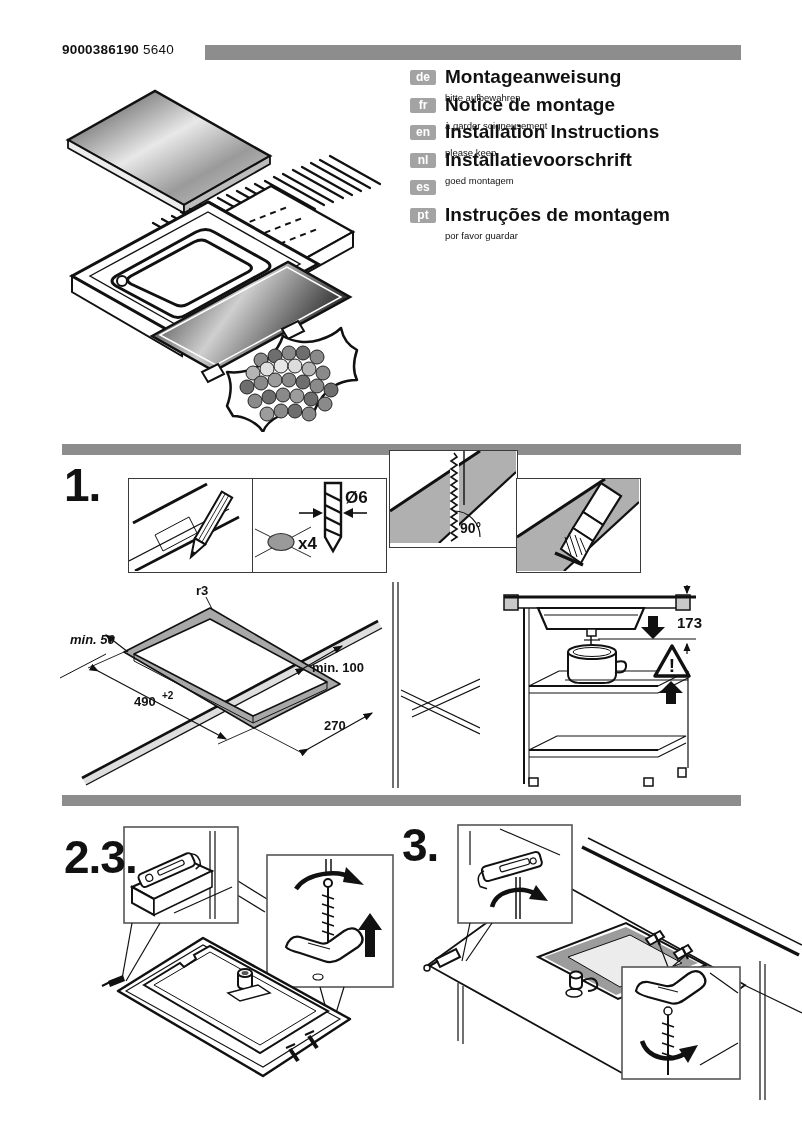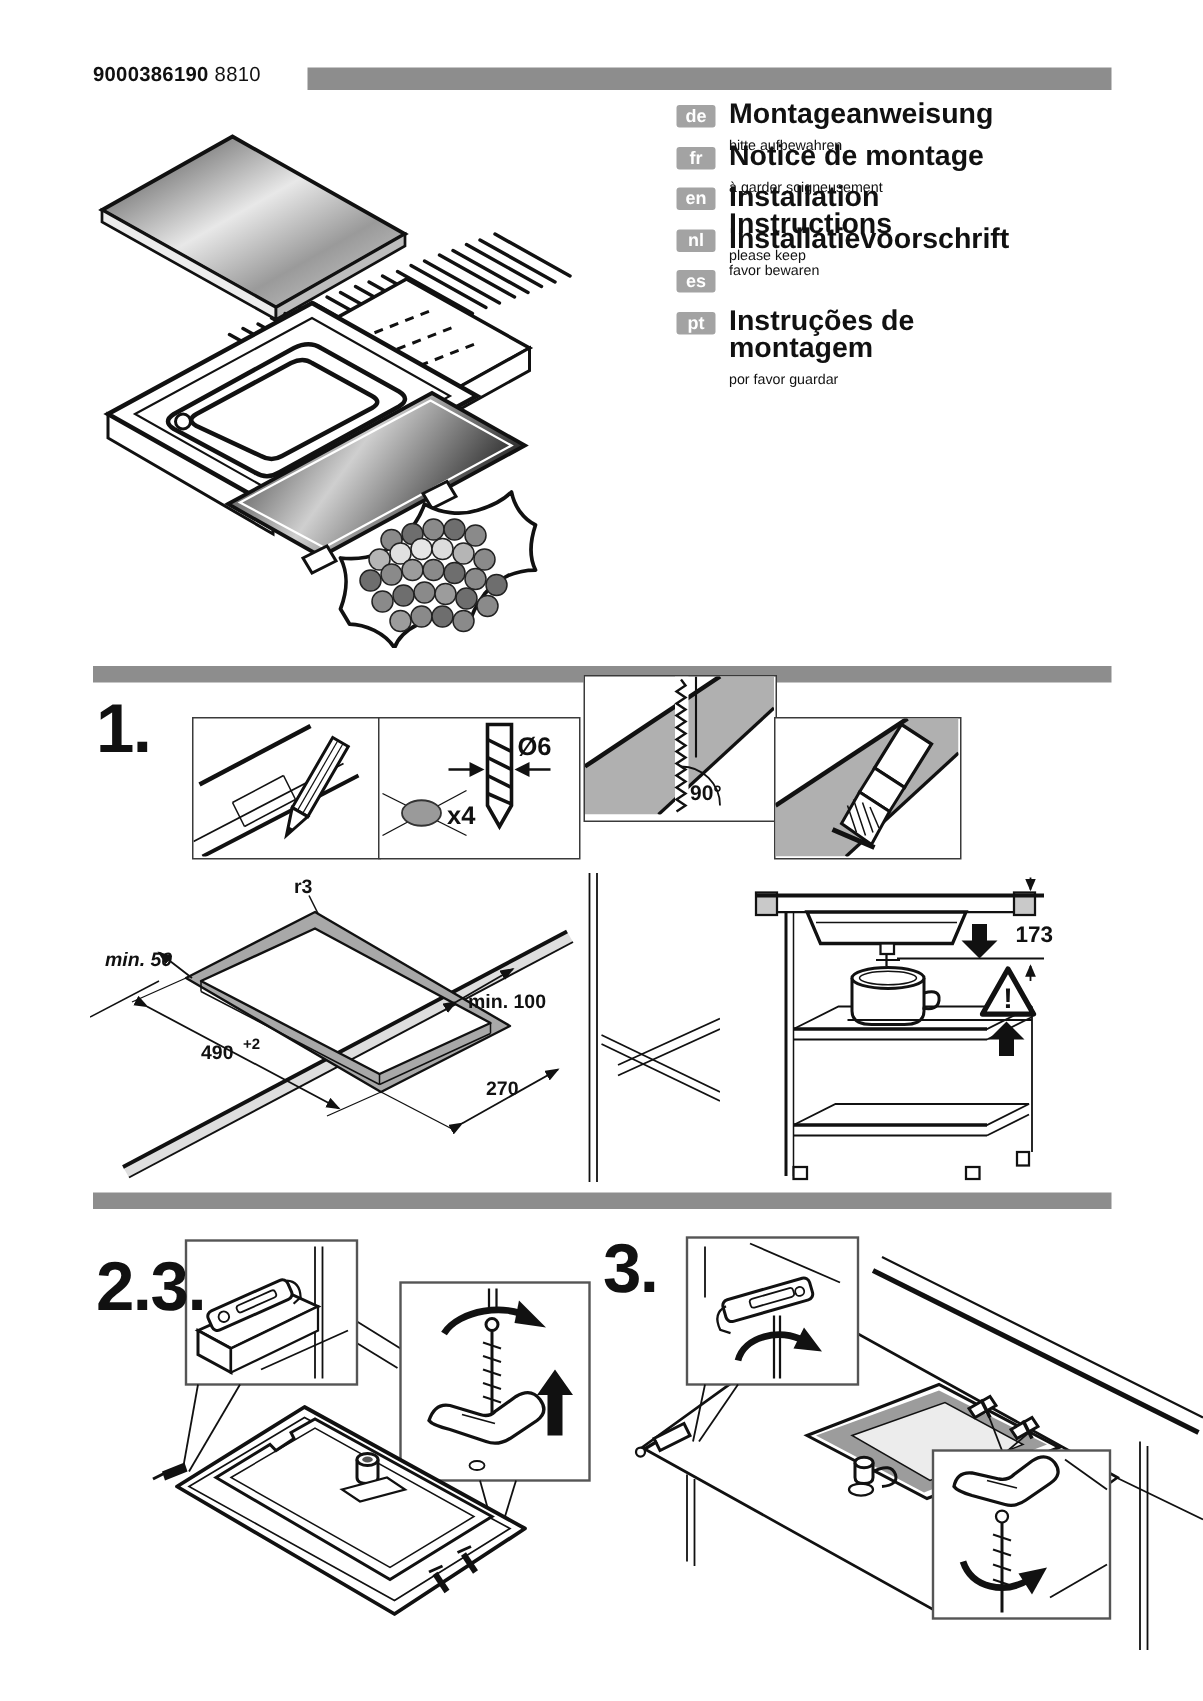--- a/index.html
+++ b/index.html
@@ -6,42 +6,42 @@
   .page{position:relative;width:802px;height:1134px;background:#ffffff;overflow:hidden;
         font-family:"Liberation Sans",sans-serif;color:#111;}
   .abs{position:absolute;}
   .doc-id{left:62px;top:42px;font-size:13.5px;letter-spacing:.2px;}
   .doc-id b{font-weight:bold;}
   .bar{background:#8d8d8d;}
   .top-bar{left:205px;top:45px;width:536px;height:15px;}
   .rule-1{left:62px;top:444px;width:679px;height:11px;}
   .rule-2{left:62px;top:795px;width:679px;height:11px;}
   .lang-list{left:410px;top:69px;width:280px;list-style:none;margin:0;padding:0;}
-  .lang-row{display:flex;align-items:flex-start;height:27.6px;margin-left:41px;}
+  .lang-row{display:flex;align-items:flex-start;height:27.6px;}
   .lang-code{flex:0 0 26px;height:15px;margin-top:1px;background:#a3a3a3;color:#fff;
              font-weight:bold;font-size:12px;line-height:15px;text-align:center;border-radius:2px;}
   .lang-text{margin-left:9px;}
   .lang-title{font-size:19px;font-weight:bold;line-height:14px;}
   .lang-note{font-size:9.5px;line-height:12px;}
   .step-num{font-weight:bold;font-size:46px;line-height:1;letter-spacing:-1px;}
   .panel{border:1.6px solid #3a3a3a;box-sizing:border-box;background:#fff;}
   svg{display:block;}
   svg text{font-family:"Liberation Sans",sans-serif;fill:#111;}
   .dimtxt{font-size:13px;font-weight:bold;}
   .dimtxt-it{font-size:13px;font-weight:bold;font-style:italic;}
 </style>
 </head>
 <body>
 
 <div class="page">
 
   <div class="abs doc-id">
     <b>9000386190</b>
     <span> </span>
-    <span>8810</span>
+    <span>5640</span>
   </div>
   <div class="abs bar top-bar"></div>
 
   <svg class="abs" style="left:56px;top:80px;" width="348" height="352" viewBox="0 0 348 352">
     <defs>
       <linearGradient id="lidGrad" x1="0" y1="0" x2="1" y2="1">
         <stop offset="0" stop-color="#3c3c3c"></stop>
           <stop offset="0.45" stop-color="#e8e8e8"></stop>
         <stop offset="0.7" stop-color="#9a9a9a"></stop>
           <stop offset="1" stop-color="#d6d6d6"></stop>
@@ -158,21 +158,21 @@
       <span class="lang-note">à garder soigneusement</span></span>
       </li>
     <li class="lang-row">
       <span class="lang-code">en</span>
       <span class="lang-text"><span class="lang-title">Installation Instructions</span><br>
       <span class="lang-note">please keep</span></span>
       </li>
     <li class="lang-row">
       <span class="lang-code">nl</span>
       <span class="lang-text"><span class="lang-title">Installatievoorschrift</span><br>
-      <span class="lang-note">favor bewaren</span></span>
+      <span class="lang-note">goed montagem</span></span>
       </li>
     <li class="lang-row">
       <span class="lang-code">es</span>
       </li>
     <li class="lang-row">
       <span class="lang-code">pt</span>
       <span class="lang-text"><span class="lang-title">Instruções de montagem</span><br>
       <span class="lang-note">por favor guardar</span></span>
       </li>
   </ul>

